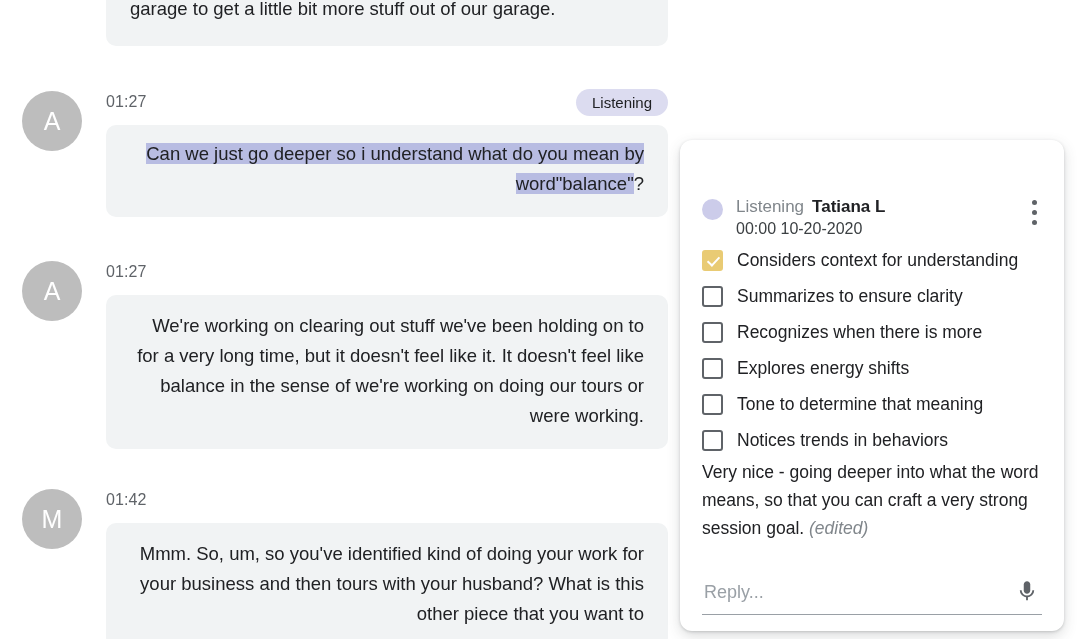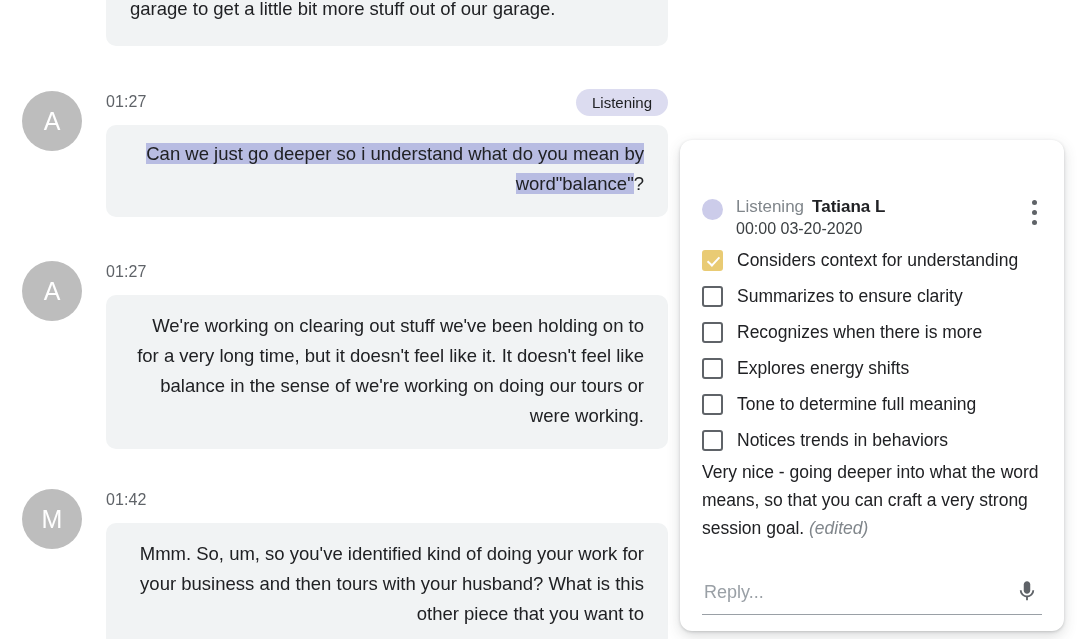--- a/index.html
+++ b/index.html
@@ -281,21 +281,21 @@
 
 </div>
 
 <div id="comment-card">
 
   <div class="card-head">
     <span class="status-dot"></span>
     <div class="head-line1">
       <span class="head-status">Listening</span><span class="head-author">Tatiana L</span>
     </div>
-    <div class="head-date">00:00 03-20-2020</div>
+    <div class="head-date">00:00 10-20-2020</div>
     <div class="kebab">
       <i></i>
       <i></i>
       <i></i>
     </div>
   </div>
 
   <div class="check-list">
     <div class="check-row">
       <span class="box checked"></span>
@@ -308,21 +308,21 @@
     <div class="check-row">
       <span class="box"></span>
       <span class="check-label">Recognizes when there is more</span>
     </div>
     <div class="check-row">
       <span class="box"></span>
       <span class="check-label">Explores energy shifts</span>
     </div>
     <div class="check-row">
       <span class="box"></span>
-      <span class="check-label">Tone to determine full meaning</span>
+      <span class="check-label">Tone to determine that meaning</span>
     </div>
     <div class="check-row">
       <span class="box"></span>
       <span class="check-label">Notices trends in behaviors</span>
     </div>
   </div>
 
   <div class="comment-body">
     <span>Very nice - going deeper into what the word means, so that you can craft a very strong session goal.</span>
     <span class="edited">(edited)</span>

